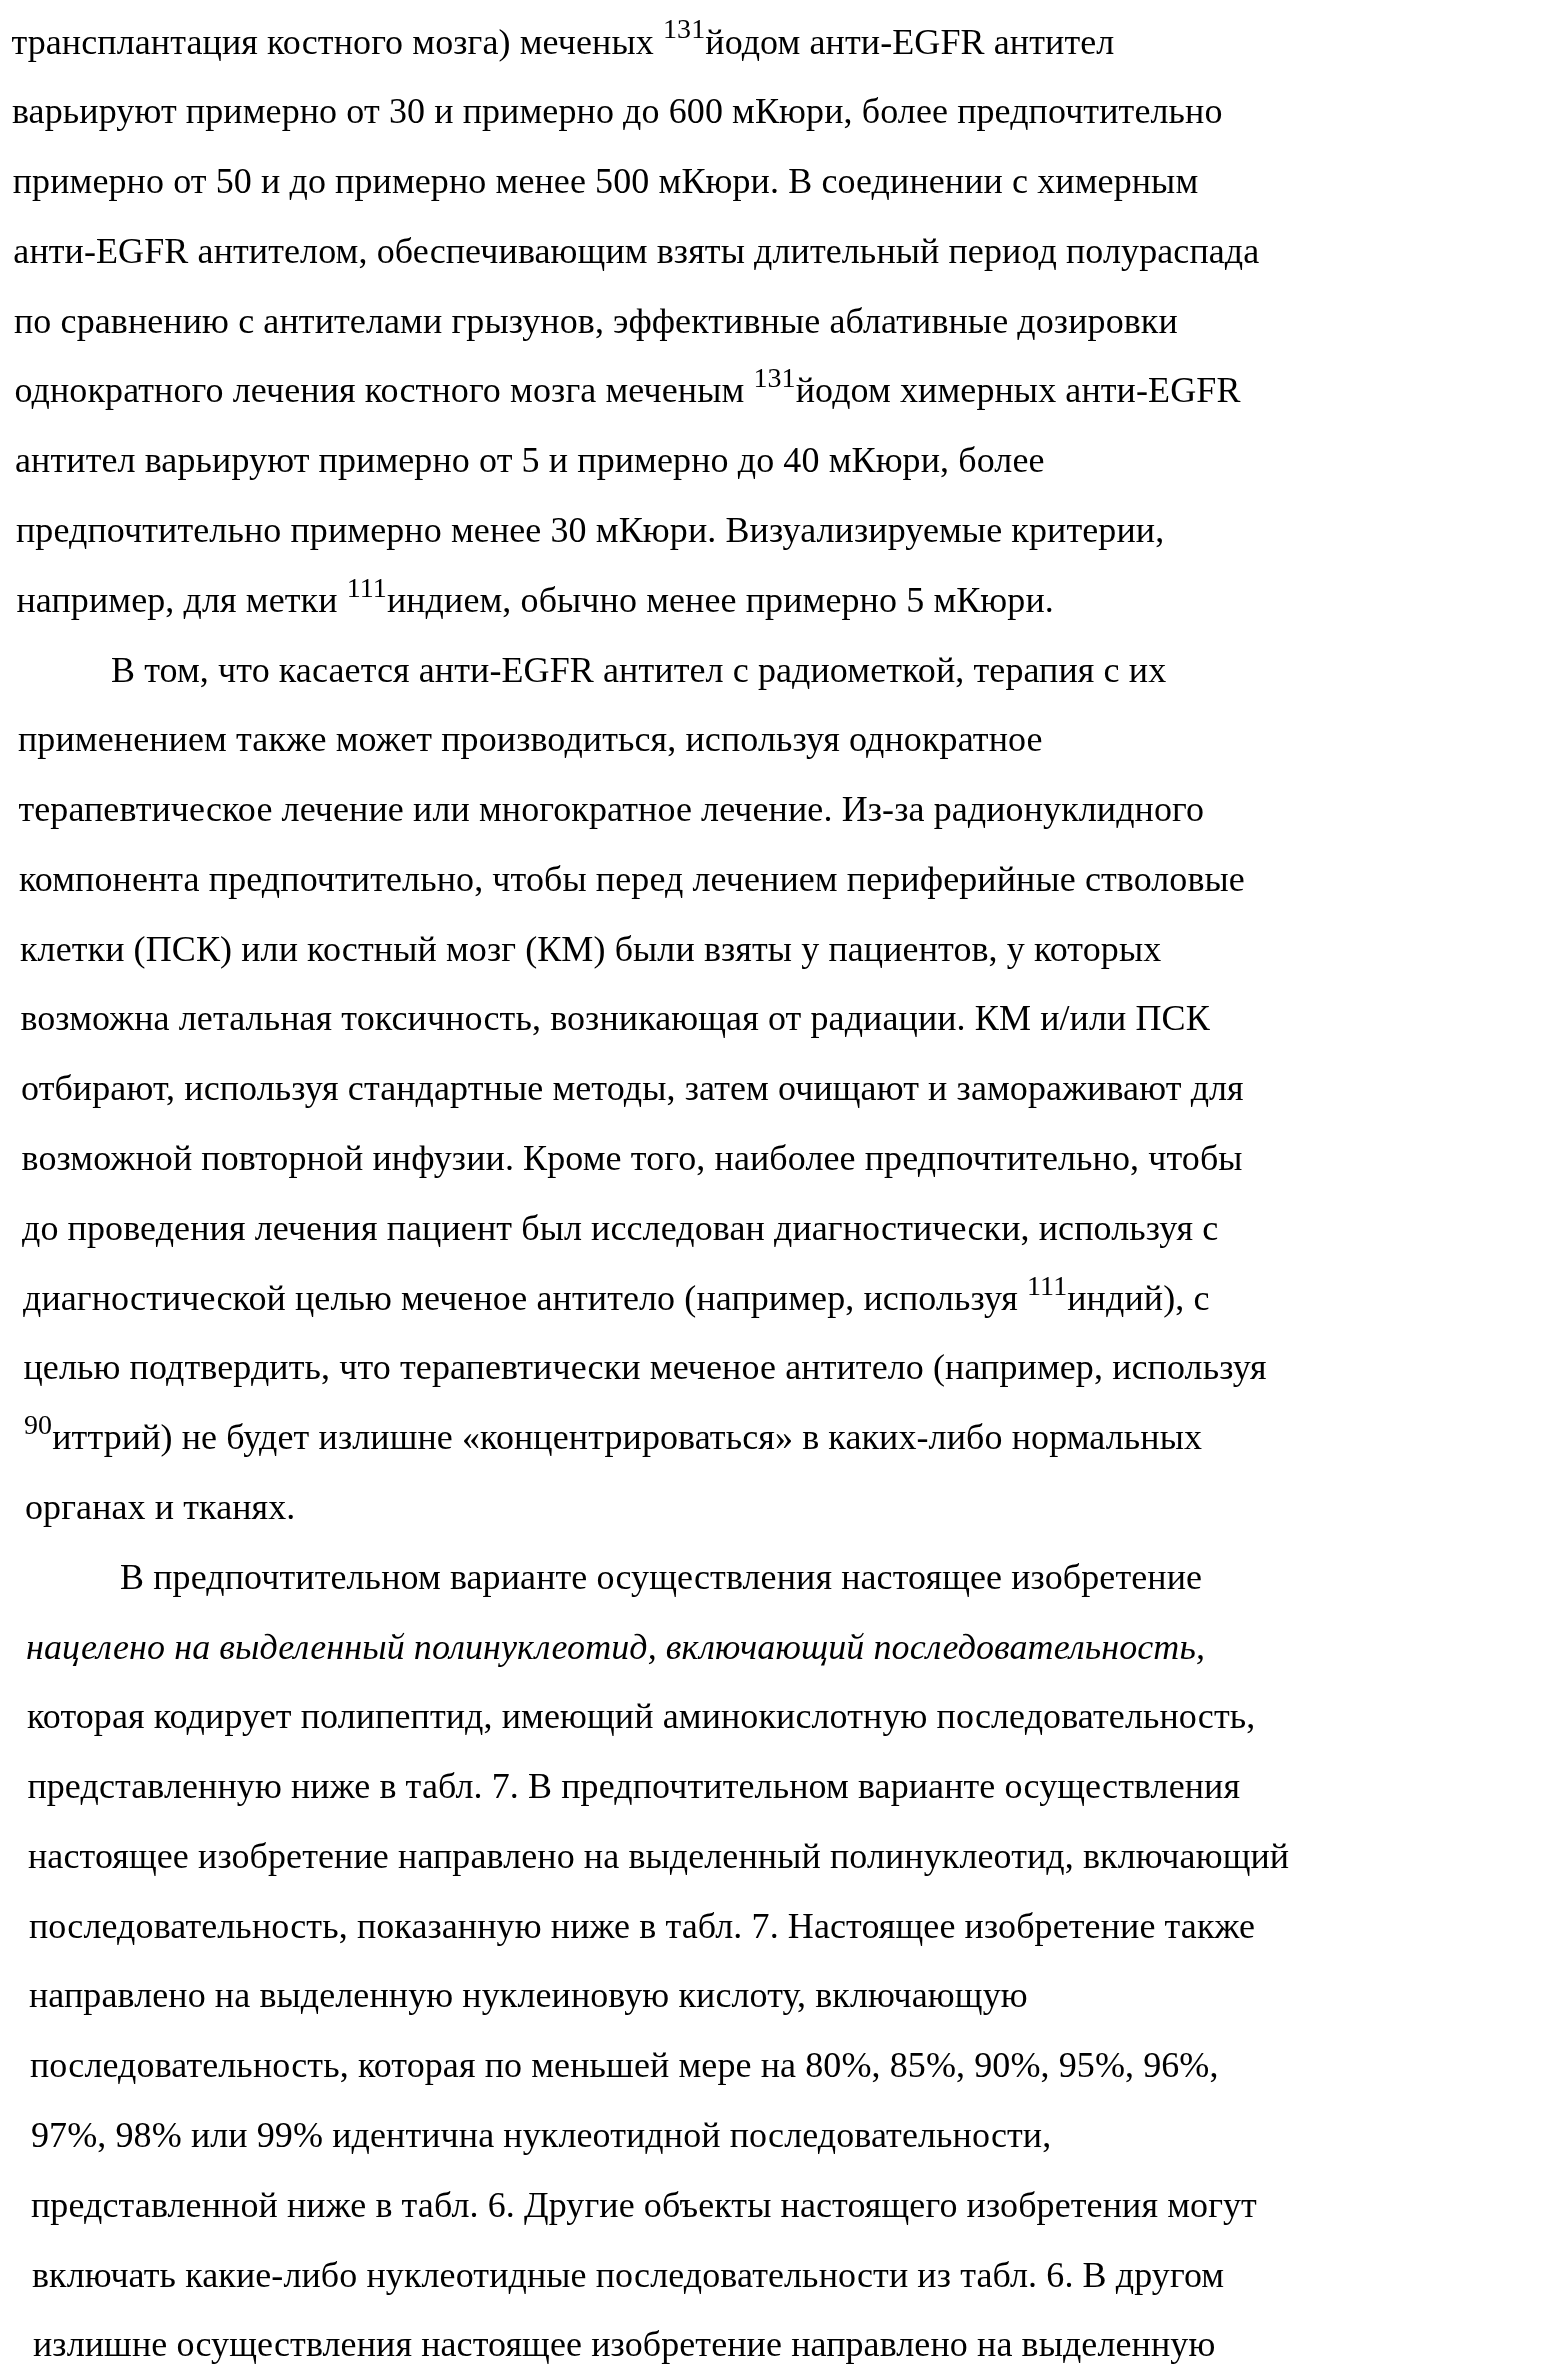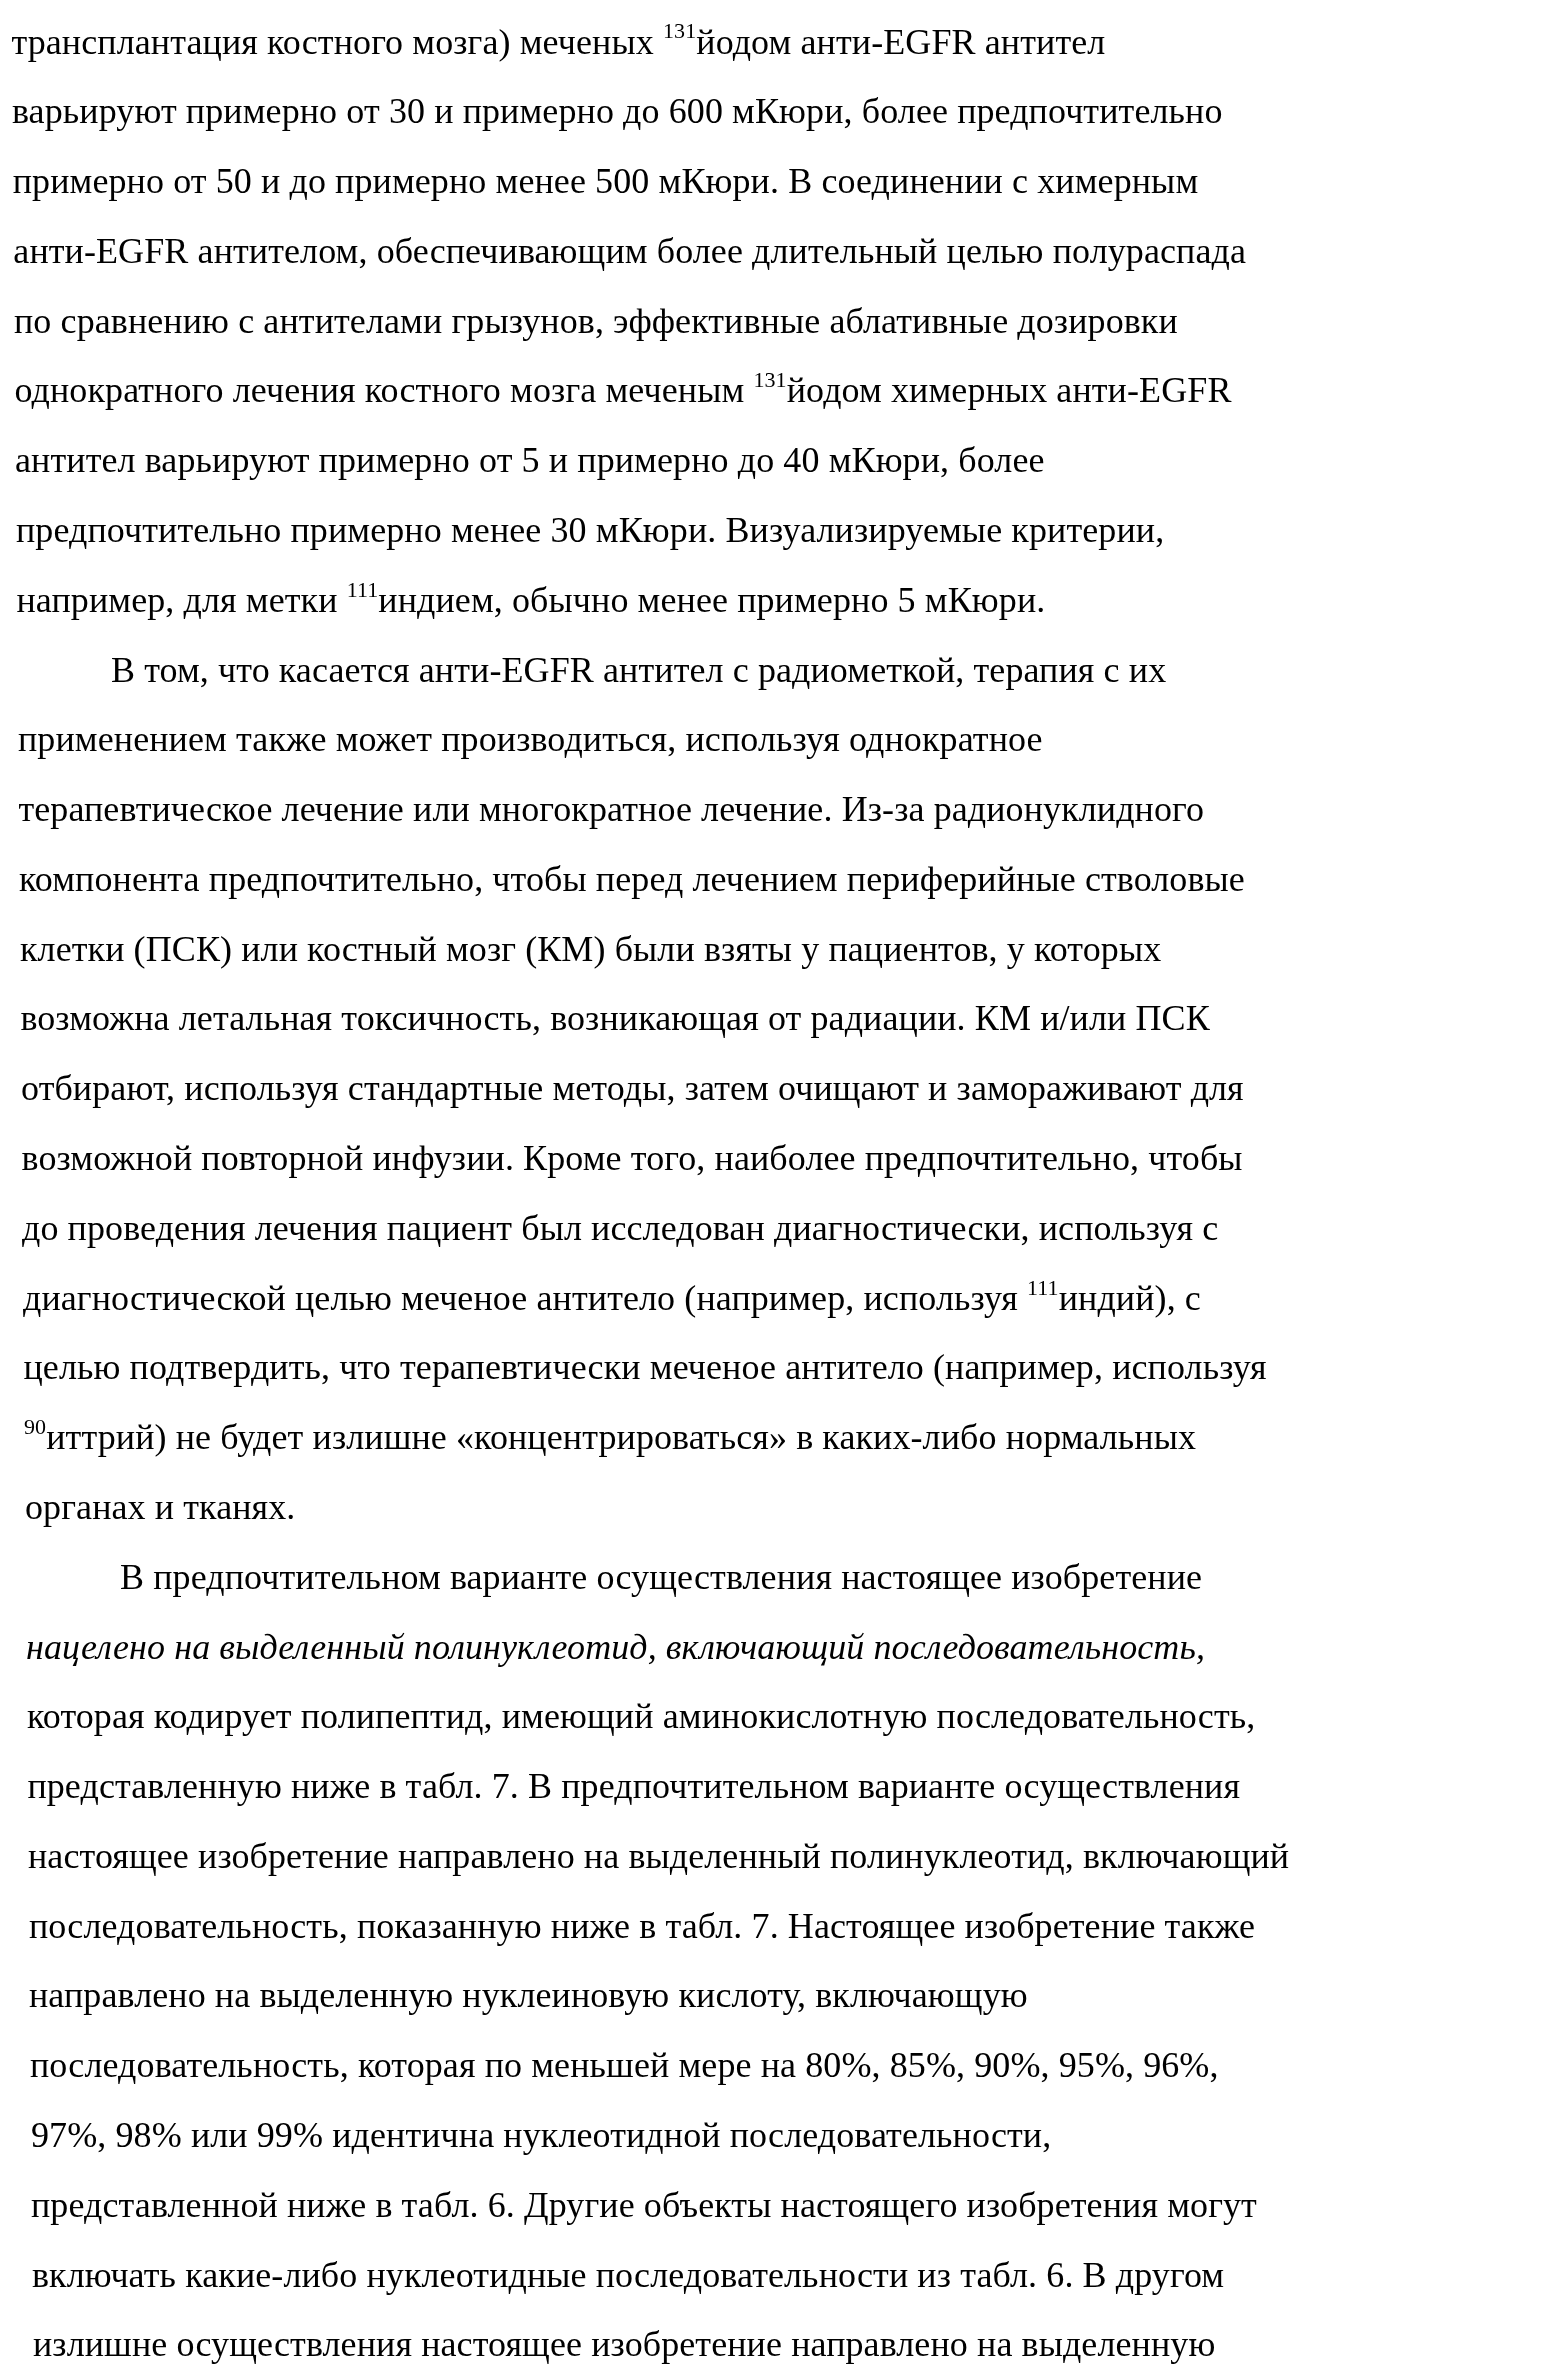--- a/index.html
+++ b/index.html
@@ -24,36 +24,36 @@
   .line {
     position: absolute;
     white-space: nowrap;
     font-family: "Liberation Serif", "DejaVu Serif", serif;
     font-size: 36px;
     line-height: 1;
     color: #000000;
     letter-spacing: 0.1px;
   }
   .line sup {
-    font-size: 22px;
+    font-size: 28px;
     vertical-align: 0;
     position: relative;
     top: -15.4px;
     line-height: 0;
   }
 </style>
 </head>
 <body>
 
 <div id="page">
     <div>
       <div class="line" style="left: 11.4px; top: 23.5px;"><span>трансплантация костного мозга) меченых </span><sup>131</sup><span>йодом анти-EGFR антител</span></div>
       <div class="line" style="left: 12px; top: 93px;"><span>варьируют примерно от 30 и примерно до 600 мКюри, более предпочтительно</span></div>
       <div class="line" style="left: 12.7px; top: 163px;"><span>примерно от 50 и до примерно менее 500 мКюри. В соединении с химерным</span></div>
-      <div class="line" style="left: 13.3px; top: 233px;"><span>анти-EGFR антителом, обеспечивающим более длительный целью полураспада</span></div>
+      <div class="line" style="left: 13.3px; top: 233px;"><span>анти-EGFR антителом, обеспечивающим взяты длительный период полураспада</span></div>
       <div class="line" style="left: 14px; top: 303px;"><span>по сравнению с антителами грызунов, эффективные аблативные дозировки</span></div>
       <div class="line" style="left: 14.5px; top: 372px;"><span>однократного лечения костного мозга меченым </span><sup>131</sup><span>йодом химерных анти-EGFR</span></div>
       <div class="line" style="left: 15px; top: 442px;"><span>антител варьируют примерно от 5 и примерно до 40 мКюри, более</span></div>
       <div class="line" style="left: 16px; top: 512px;"><span>предпочтительно примерно менее 30 мКюри. Визуализируемые критерии,</span></div>
       <div class="line" style="left: 16.5px; top: 582px;"><span>например, для метки </span><sup>111</sup><span>индием, обычно менее примерно 5 мКюри.</span></div>
     </div>
     <div>
       <div class="line" style="left: 111px; top: 652px;"><span>В том, что касается анти-EGFR антител с радиометкой, терапия с их</span></div>
       <div class="line" style="left: 18px; top: 721px;"><span>применением также может производиться, используя однократное</span></div>
       <div class="line" style="left: 18.4px; top: 791px;"><span>терапевтическое лечение или многократное лечение. Из-за радионуклидного</span></div>

